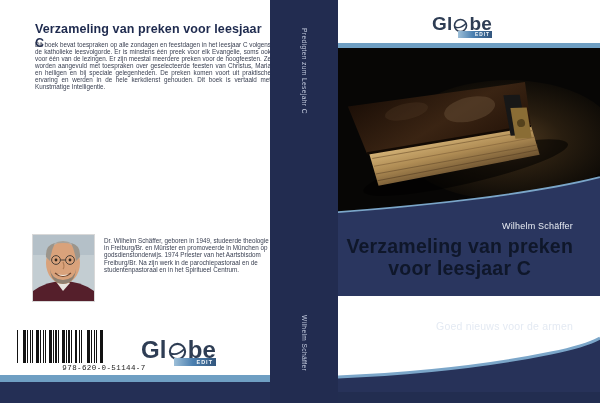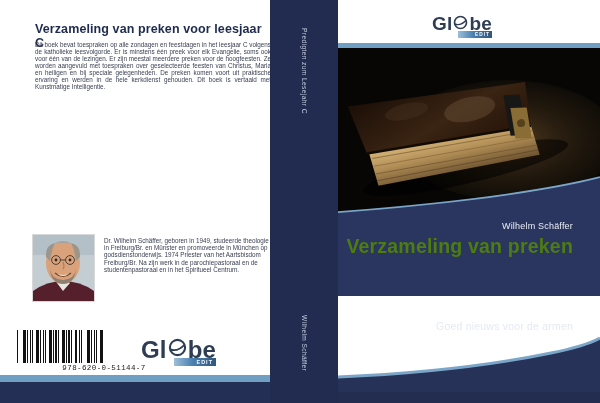--- a/index.html
+++ b/index.html
@@ -26,21 +26,21 @@
       #121212 6.4px 9.2px, #fff 9.2px 10.4px,
       #121212 10.4px 11.4px, #fff 11.4px 12.8px); }
   .barcode-number { position:absolute; left:0; top:37px; width:92px; text-align:center;
     font-family:"Liberation Mono", monospace; font-size:7.5px; color:#1a1a1a; letter-spacing:0.4px;margin-left:44px; }
 
   .back-stripe { position:absolute; left:0; top:375px; width:270px; height:7px; background:#6f9fc3; }
   .back-bottom { position:absolute; left:0; top:382px; width:270px; height:21px; background:#242f55; }
 
   
   .globe-logo { position:absolute; color:#2e3d54; }
-  .globe-logo .logo-row { display:flex; align-items:flex-start; font-weight:600; letter-spacing:0.2px; }
+  .globe-logo .logo-row { display:flex; align-items:center; font-weight:600; letter-spacing:0.2px; }
   .globe-logo .logo-glyph { display:inline-block; }
   .globe-logo .edit-box { position:absolute; color:#f2f6fa; text-align:right;
     background:linear-gradient(90deg,#9dbfd8 0%, #4a7fb0 45%, #33567d 100%);
     font-weight:bold; letter-spacing:1px; }
   .logo-back { left:141px; top:336px; font-size:24px; }
   .logo-back .edit-box { left:33px; top:22px; width:42px; height:8px; font-size:5.5px; line-height:8px; padding-right:3px; }
   .logo-front { left:94px; top:13px; font-size:19px; }
   .logo-front .edit-box { left:26px; top:18px; width:34px; height:7px; font-size:4.8px; line-height:7px; padding-right:2px; }
 
   
@@ -52,21 +52,21 @@
 
   
   .front-cover { position:absolute; left:338px; top:0; width:262px; height:403px; background:#ffffff; }
   .front-header { position:absolute; left:0; top:0; width:262px; height:43px; background:#ffffff; }
   .front-header-stripe { position:absolute; left:0; top:43px; width:262px; height:5px; background:#6f9fc3; }
   .front-svg { position:absolute; left:0; top:0; width:262px; height:403px; }
 
   .front-author { position:absolute; right:27px; top:221px;
     font-size:9px; color:#e9edf4; letter-spacing:0.2px; }
   .front-title { position:absolute; right:27px; top:236px; text-align:center;
-    font-size:19.5px; line-height:21.5px; font-weight:bold; color:#4d7c0f; letter-spacing:0.2px; }
+    font-size:19.5px; line-height:21.5px; font-weight:bold; color:#0f172a; letter-spacing:0.2px; }
   .front-subtitle { position:absolute; right:27px; top:280px;
     font-size:10.5px; color:#e4eaf3; letter-spacing:0.2px;margin-top:40px; }
 </style>
 </head>
 <body>
 
 <div id="cover">
 
   <div class="back-cover">
     <div class="back-title">Verzameling van preken voor leesjaar C</div>
@@ -201,17 +201,18 @@
             </svg>
           </span>
           <span>be</span>
       </div>
       <div class="edit-box">EDIT</div>
     </div>
 
     <div class="front-author">Wilhelm Schäffer</div>
     <div class="front-title">
       <div>Verzameling van preken</div>
+      <div>voor leesjaar C</div>
     </div>
     <div class="front-subtitle">Goed nieuws voor de armen</div>
   </div>
 
 </div>
 
 </body></html>

